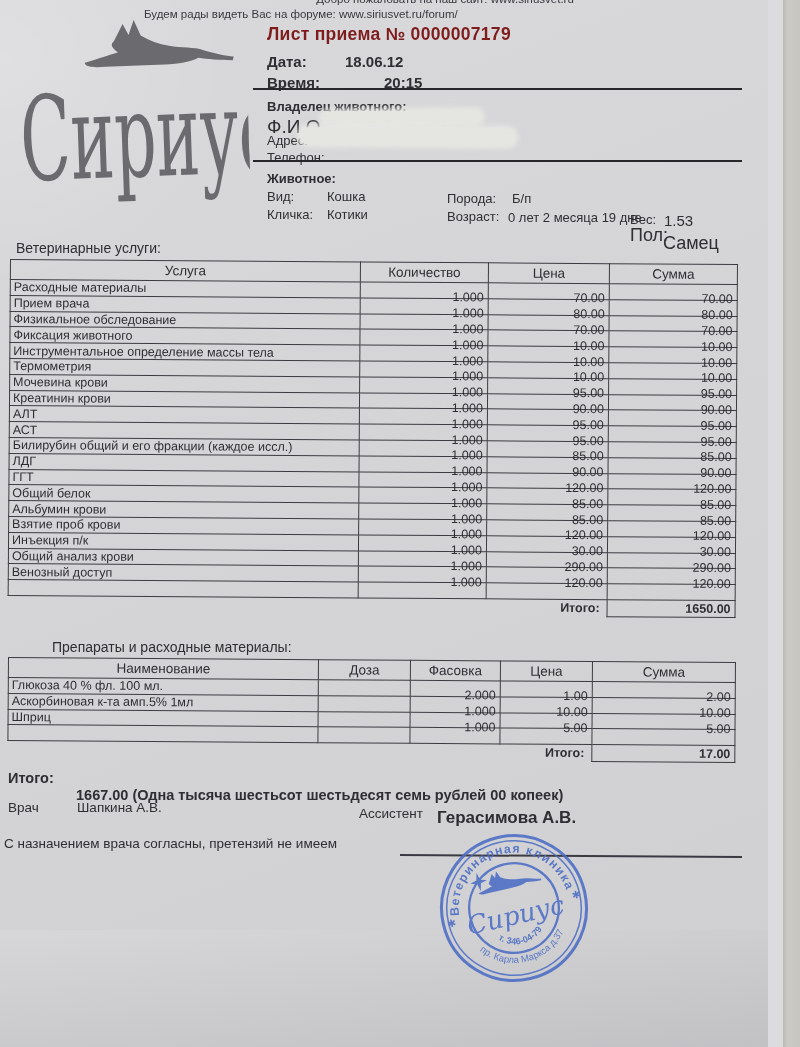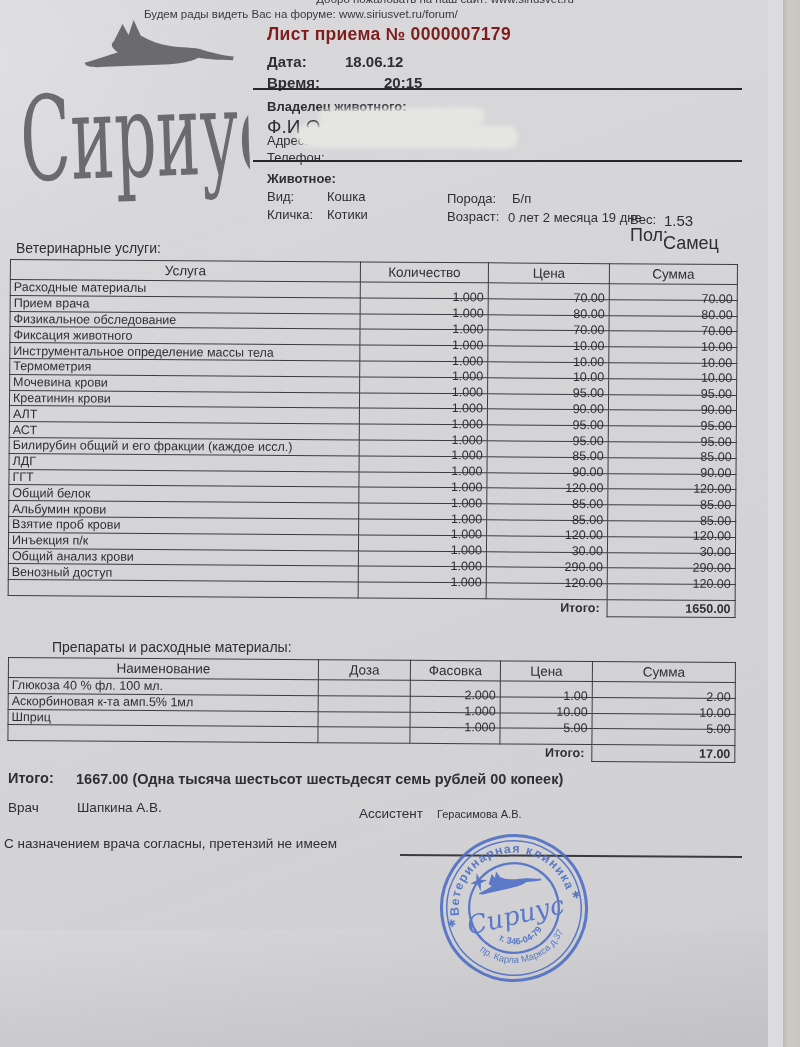--- a/index.html
+++ b/index.html
@@ -289,25 +289,25 @@
   <tbody>
     <tr class="total-row">
       <td colspan="3"></td>
       <td class="t-label">Итого:</td>
       <td class="t-value">17.00</td>
     </tr>
   </tbody>
 </table>
 
 <div class="t b" style="left:8px;top:770px;font-size:14.5px;">Итого:</div>
-<div class="t b" style="left:76px;top:771px;font-size:14.5px;">1667.00 (Одна тысяча шестьсот шестьдесят семь рублей 00 копеек)</div>
+<div class="t b" style="left:76px;top:787px;font-size:14.5px;">1667.00 (Одна тысяча шестьсот шестьдесят семь рублей 00 копеек)</div>
 <div class="t" style="left:8px;top:800px;font-size:13.5px;">Врач</div>
 <div class="t" style="left:53px;top:800px;font-size:13.5px;margin-left:24px;">Шапкина А.В.</div>
 <div class="t" style="left:344px;top:806px;font-size:13.5px;margin-left:15px;">Ассистент</div>
-<div class="t" style="left:437px;top:808px;font-size:11px;">Герасимова А.В.</div>
+<div class="t" style="left:437px;top:808px;font-size:17px;font-weight:bold;">Герасимова А.В.</div>
 <div class="t" style="left:4px;top:836px;font-size:13.5px;">С назначением врача согласны, претензий не имеем</div>
 <div class="sig-line"></div>
 
 <div class="stamp-box">
   <svg width="162" height="162" viewBox="0 0 170 170">
     <defs>
       <path id="arcTop" d="M 27,85 A 58,58 0 1 1 143,85"></path>
       <path id="arcBottom" d="M 31,104 A 57,57 0 0 0 139,104"></path>
       <path id="arcPhone" d="M 55,104 A 33,33 0 0 0 115,104"></path>
     </defs>

